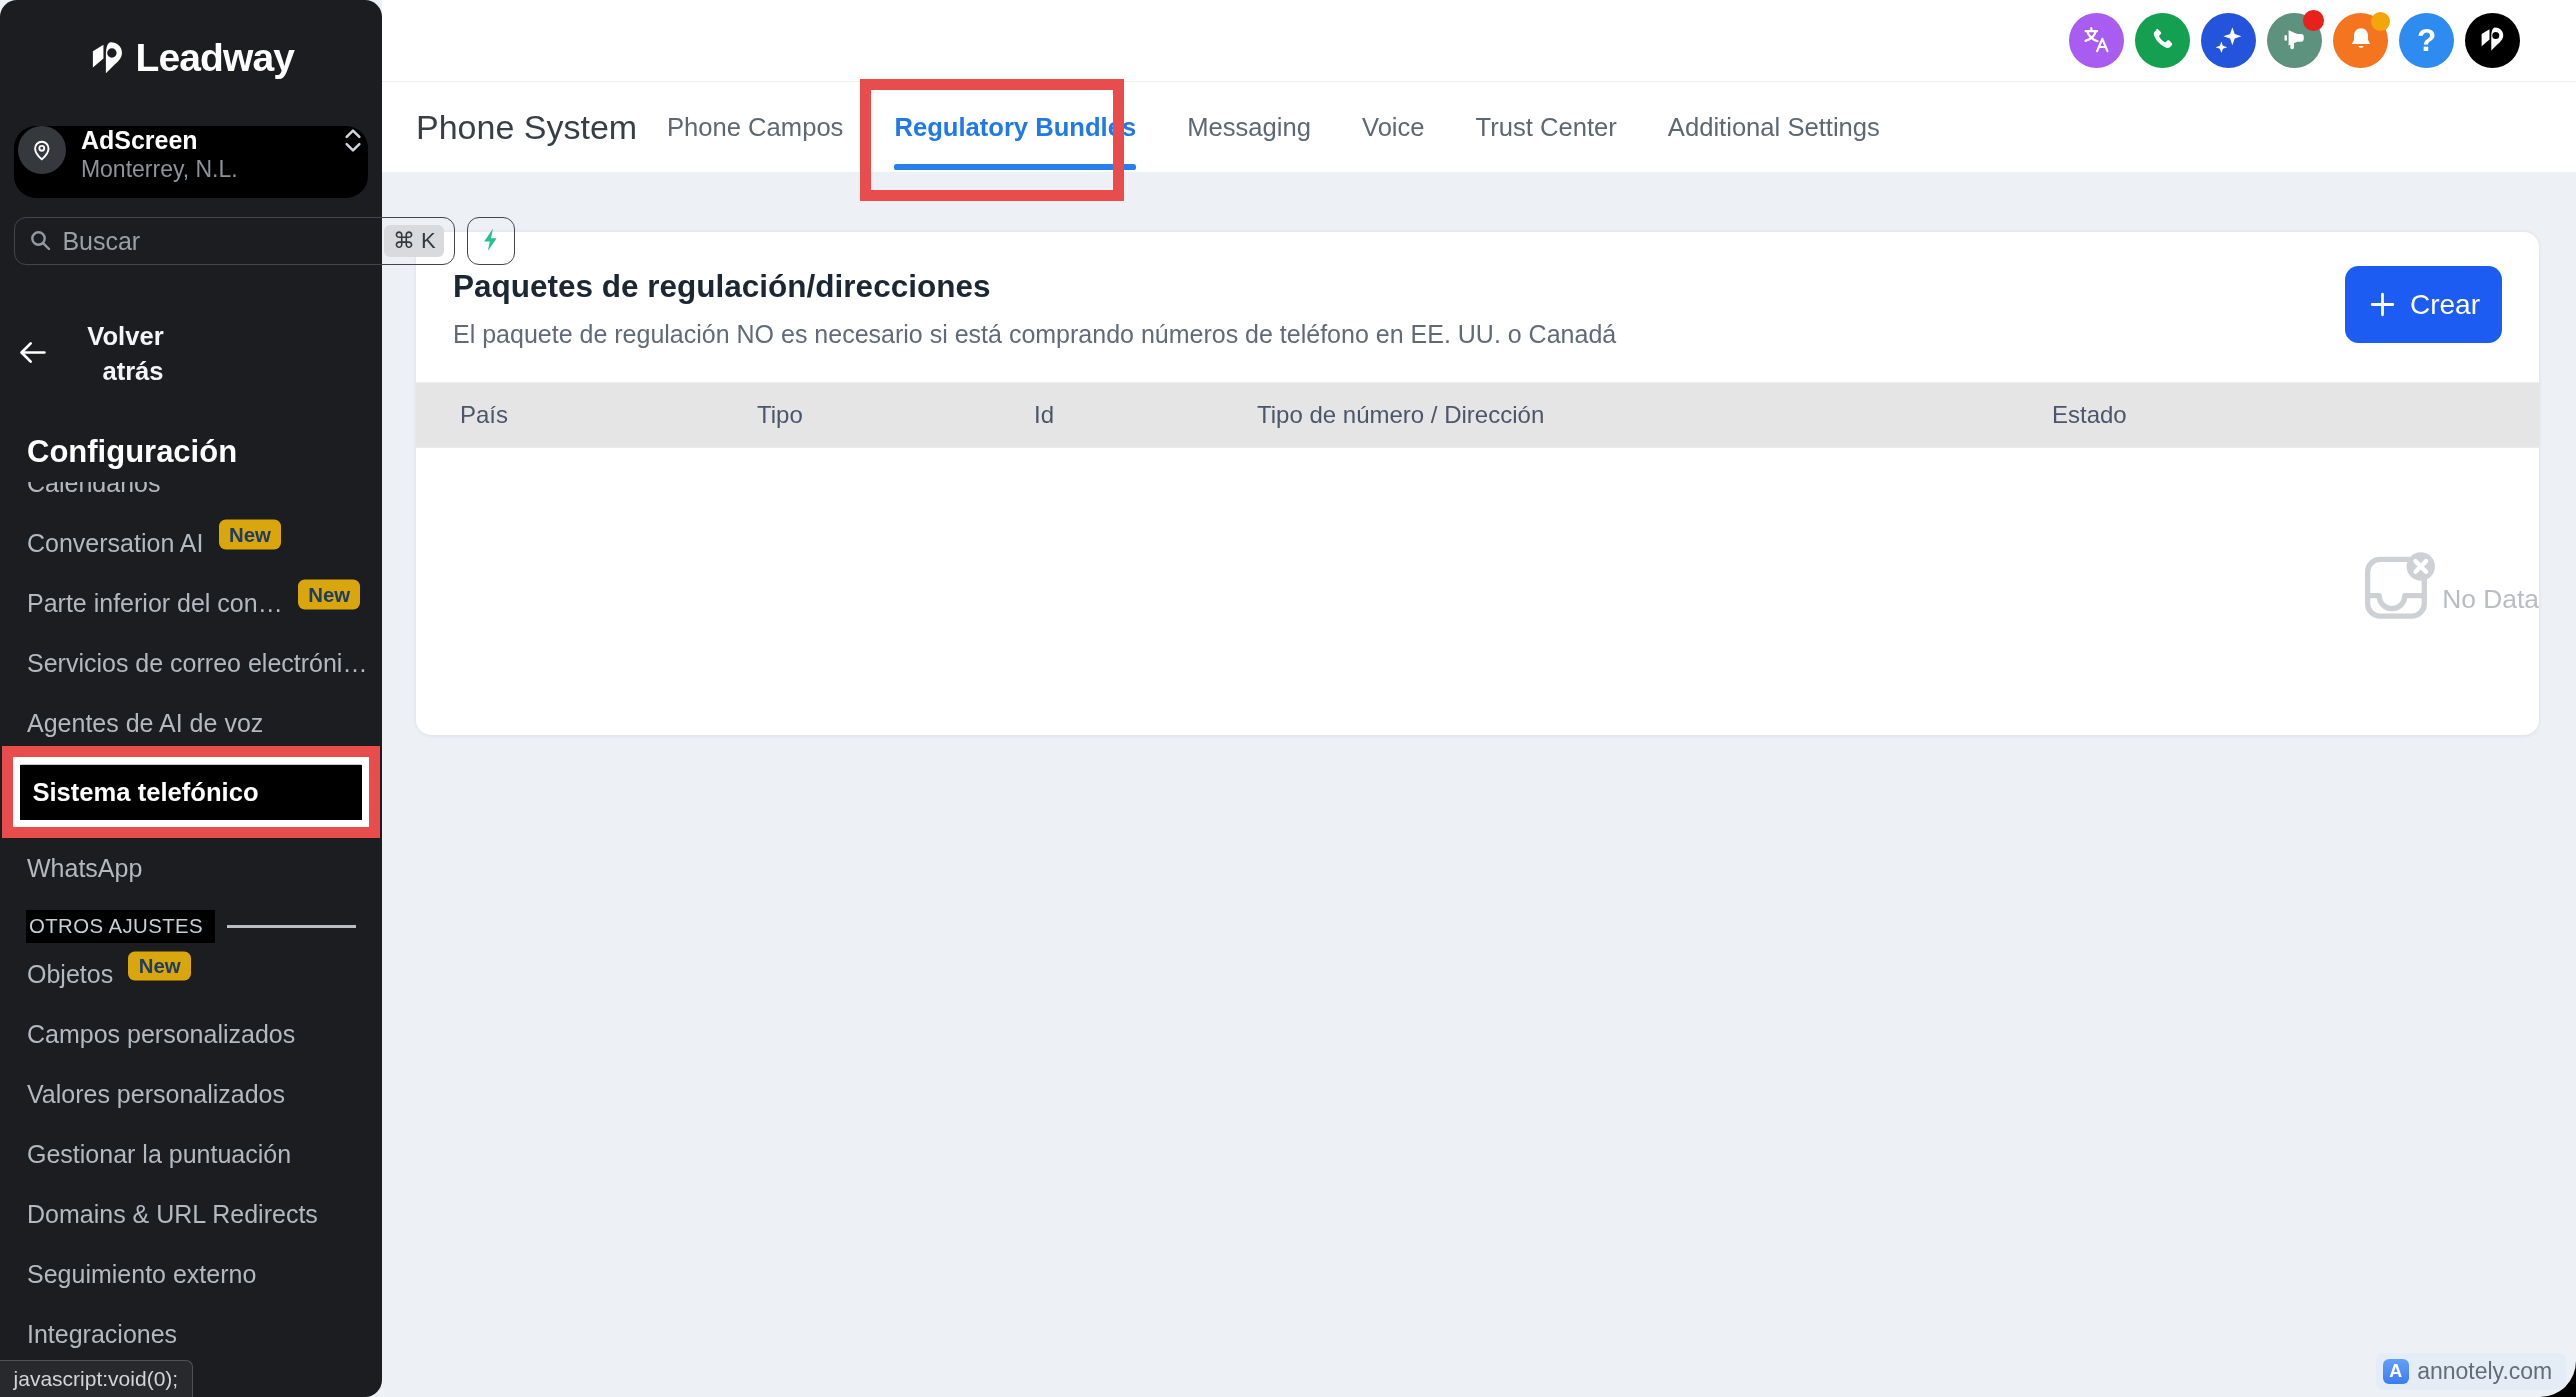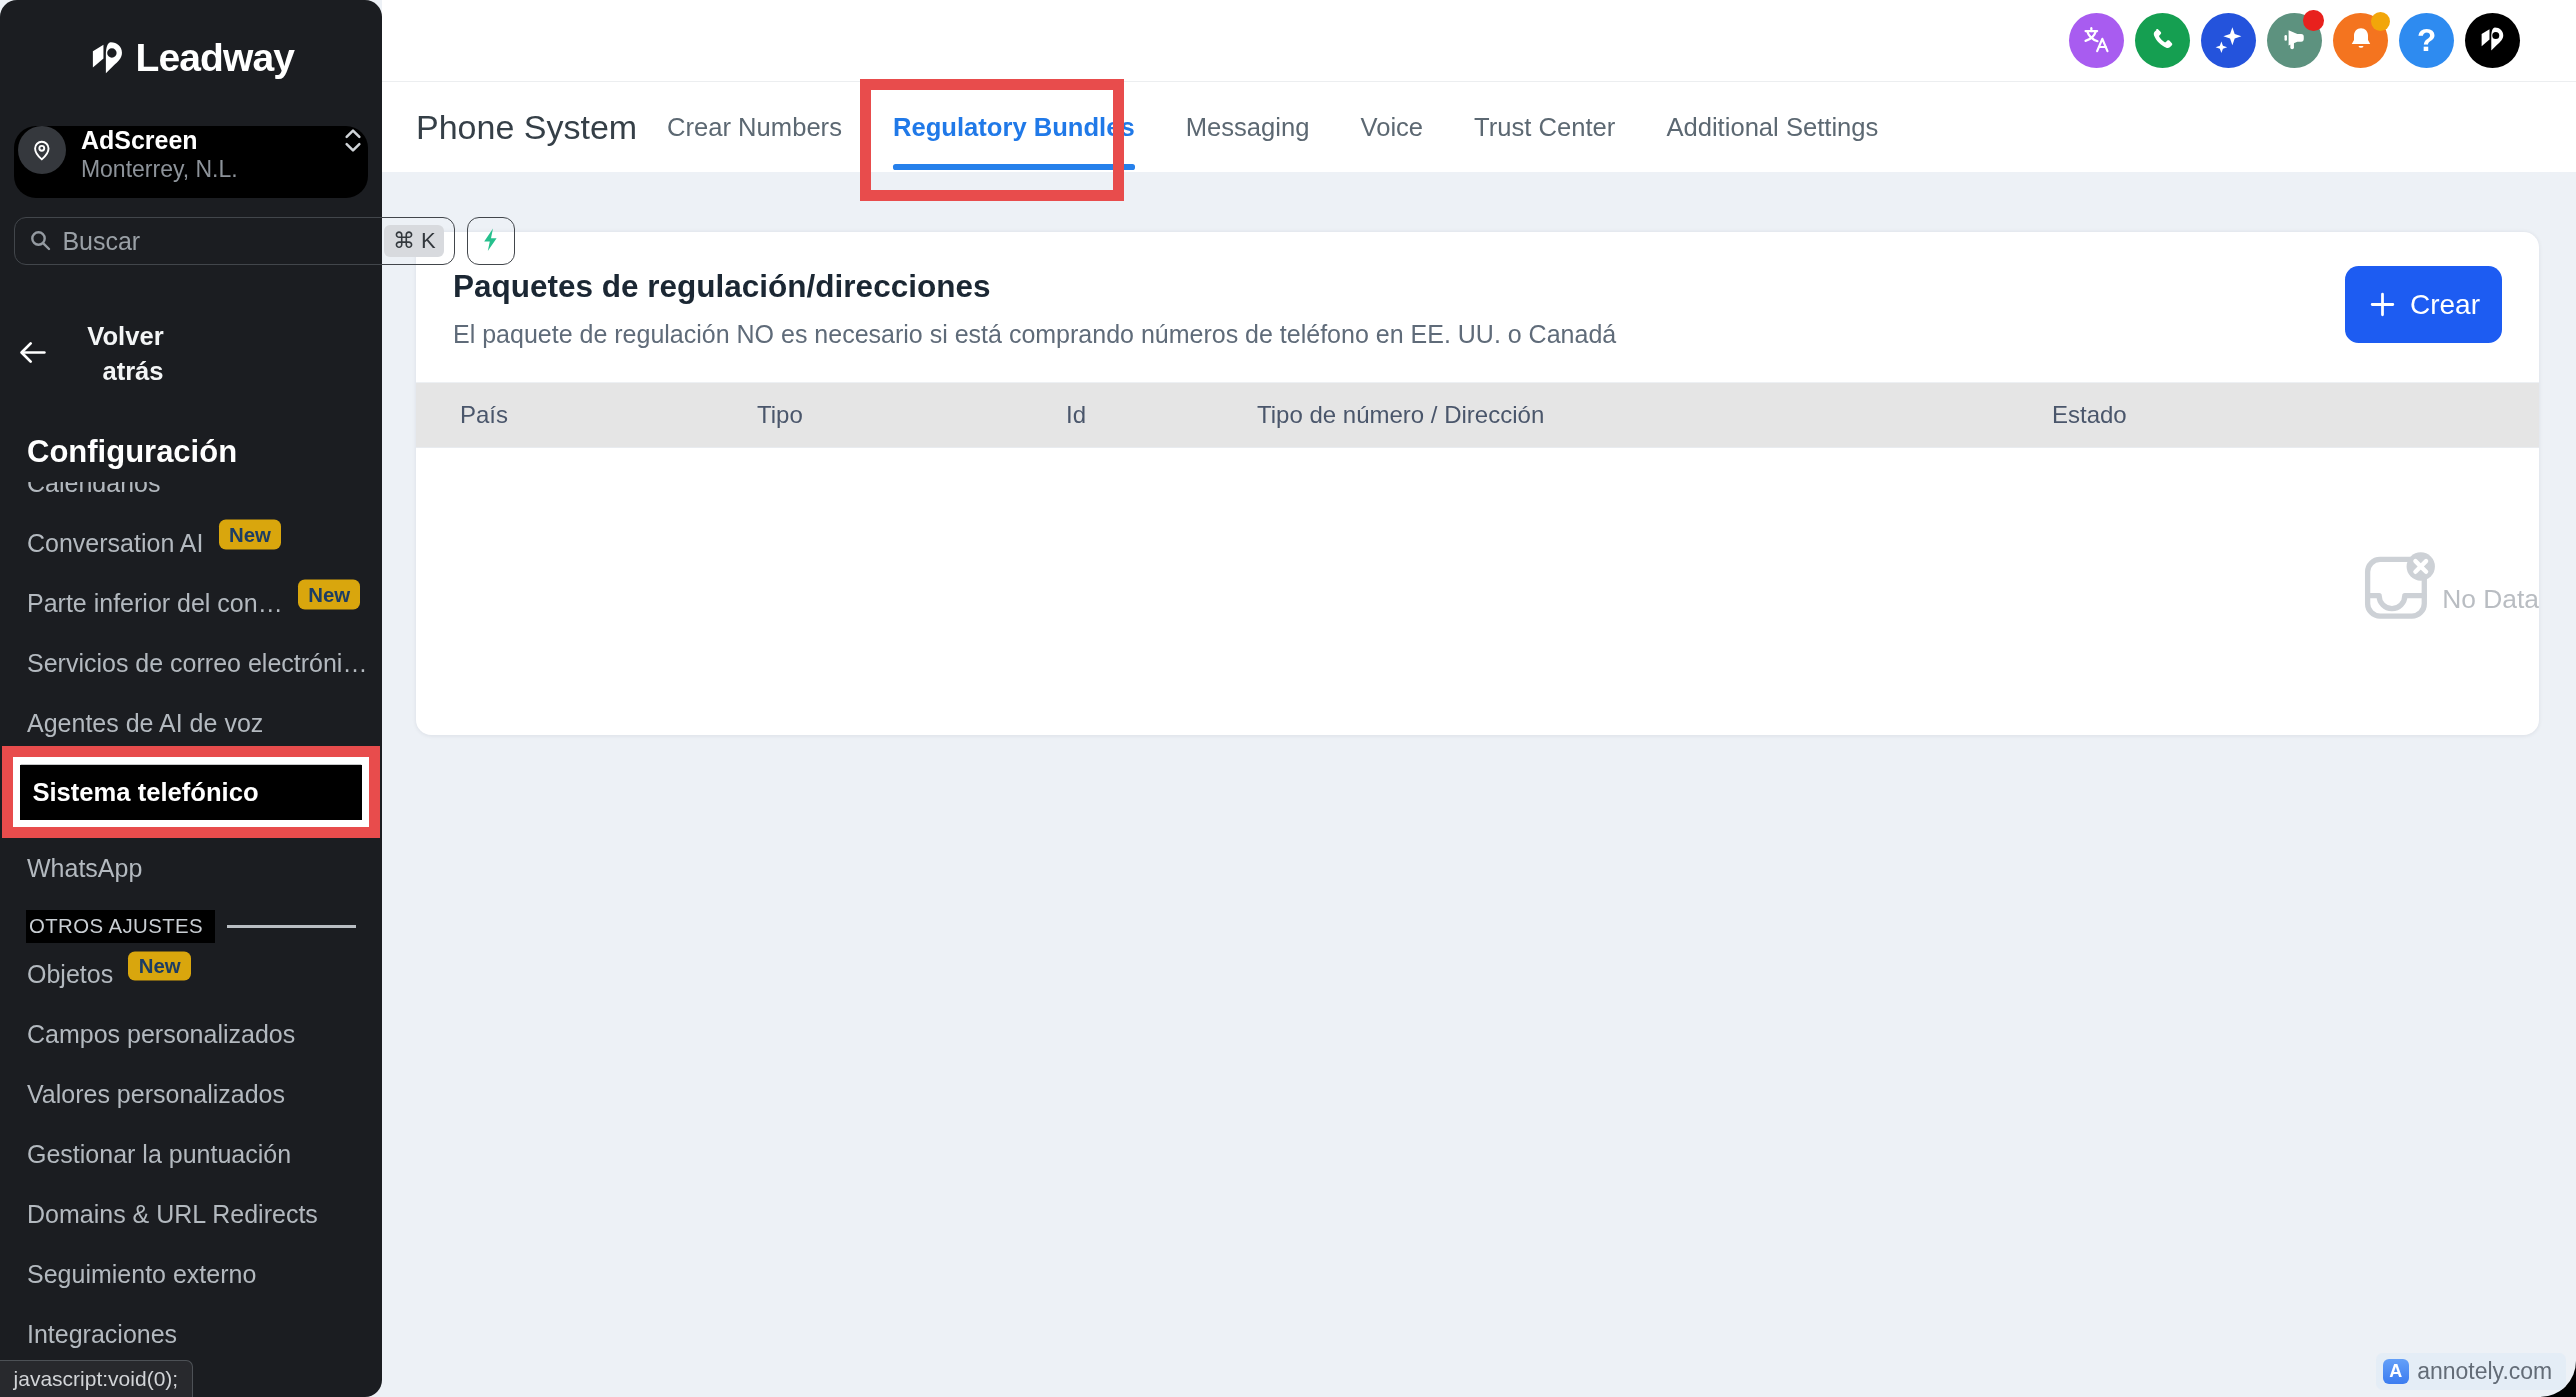--- a/index.html
+++ b/index.html
@@ -76,21 +76,21 @@
   .content { position:absolute; left:382px; right:0; top:172px; bottom:0; background:#edf1f6; }
   .card { position:absolute; left:34px; top:60px; width:2123px; height:503px; background:#fff; border-radius:15.3px; box-shadow:0 0.9px 4.3px rgba(20,30,55,0.08); }
   .card-head { position:relative; height:150px; padding:36px 37px 0; }
   .card-title { color:#1b2733; font-size:31.5px; font-weight:600; }
   .card-sub { color:#5f6b79; font-size:25px; margin-top:15.3px; }
   .create-btn { position:absolute; right:37px; top:34px; width:157px; height:77px; background:#1d5cf2; border-radius:13.6px; border:none; display:flex; align-items:center; justify-content:center; gap:12px; cursor:pointer; }
   .create-btn span { color:#fff; font-size:28px; }
 
   .thead { position:relative; height:66px; background:#e5e5e5; border-top:0.9px solid #edf0f3; border-bottom:0.9px solid #e8ebef; }
   .th { position:absolute; top:0; height:100%; display:flex; align-items:center; color:#4a566b; font-size:24px; font-weight:500; white-space:nowrap; }
-  .th-0 { left:44px; } .th-1 { left:341px; } .th-2 { left:618px;margin-left:32px; } .th-3 { left:841px; } .th-4 { left:1636px; }
+  .th-0 { left:44px; } .th-1 { left:341px; } .th-2 { left:618px; } .th-3 { left:841px; } .th-4 { left:1636px; }
 
   .empty { height:285px; display:flex; flex-direction:row; align-items:center; justify-content:flex-end; }
   .empty-text { margin-top:17px; color:#b9bdc2; font-size:26.4px; }
 
   
   .corner-black { position:absolute; right:0; bottom:0; width:39px; height:39px; background:#000; z-index:60; }
   .corner-mask { position:absolute; right:0; bottom:0; width:39px; height:39px; background:#edf1f6; border-bottom-right-radius:36px; z-index:61; }
   .watermark { position:absolute; right:10.2px; bottom:6.8px; background:rgba(228,236,246,0.95); border-radius:6.8px; padding:5.1px 13.6px 5.1px 6.8px; display:flex; align-items:center; gap:8.5px; z-index:70; cursor:pointer; }
   .wm-badge { width:25.6px; height:25.6px; border-radius:6px; background:linear-gradient(#64a0f8,#3b7cf0); color:#fff; font-size:18px; font-weight:700; display:flex; align-items:center; justify-content:center; }
   .wm-text { color:#636c77; font-size:23px; }
@@ -279,21 +279,21 @@
         <path fill-rule="evenodd" d="M28 4c7.8 0 13.8 5.6 13.8 12.9 0 7-5 10.9-10.2 15.8L22 42V19.2C22 10.4 24.3 4 28 4zm1.4 7.4a5.8 5.8 0 1 0 0 11.6 5.8 5.8 0 0 0 0-11.6z"></path>
       </svg>
     </span>
   </div>
 </div>
 
 <div class="header">
   <div class="page-title">Phone System</div>
   <div class="tabs">
     <div class="tab">
-        <span>Crear Numbers</span>
+        <span>Phone Campos</span>
       </div>
     <div class="tab active">
         <span>Regulatory Bundles</span>
         <span class="underline"></span>
       </div>
     <div class="tab">
         <span>Messaging</span>
       </div>
     <div class="tab">
         <span>Voice</span>

